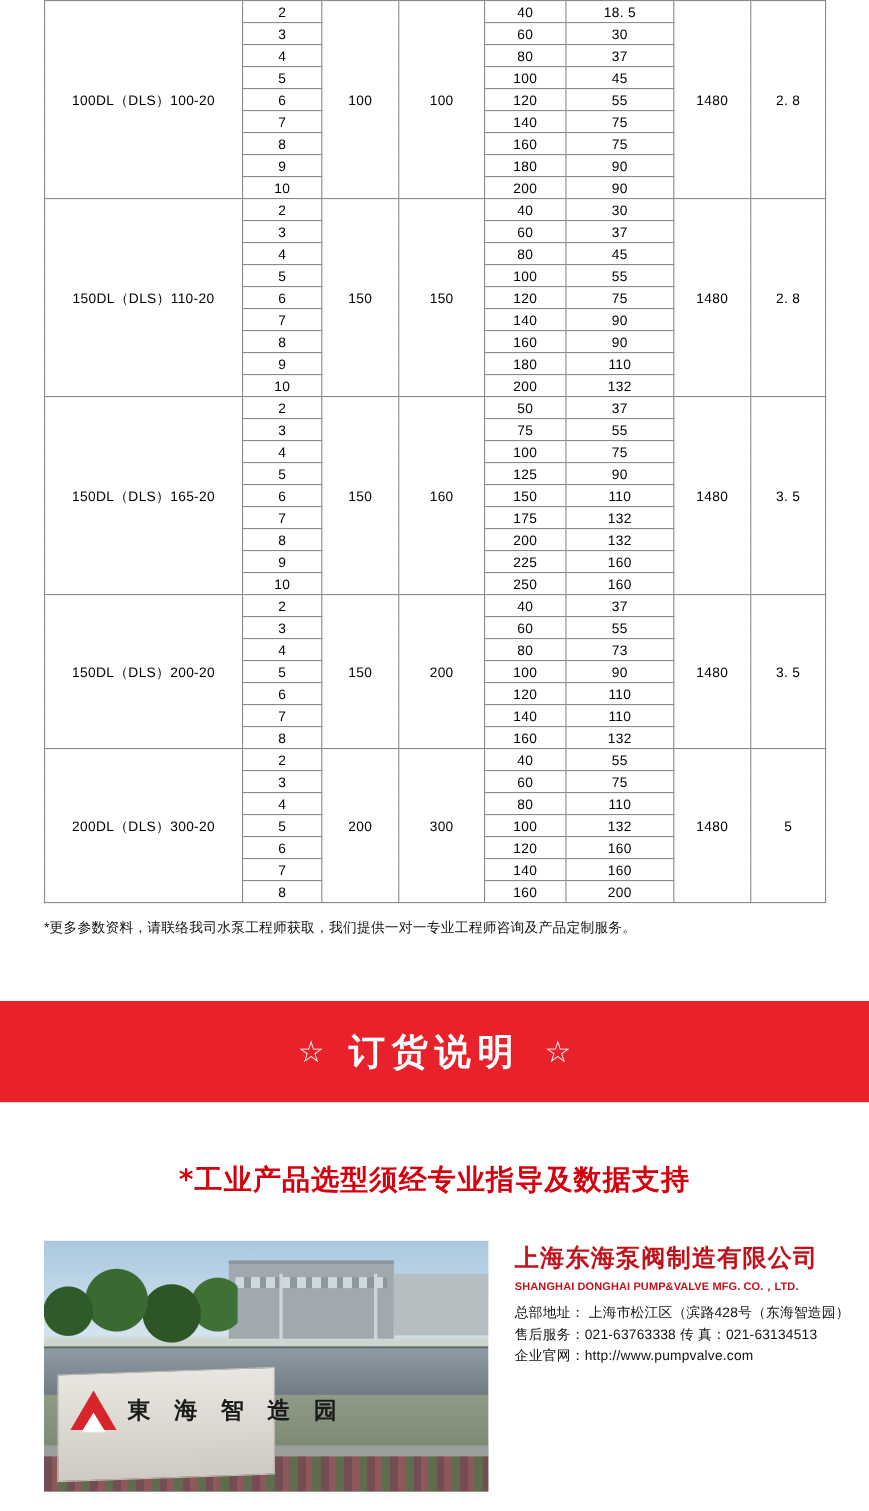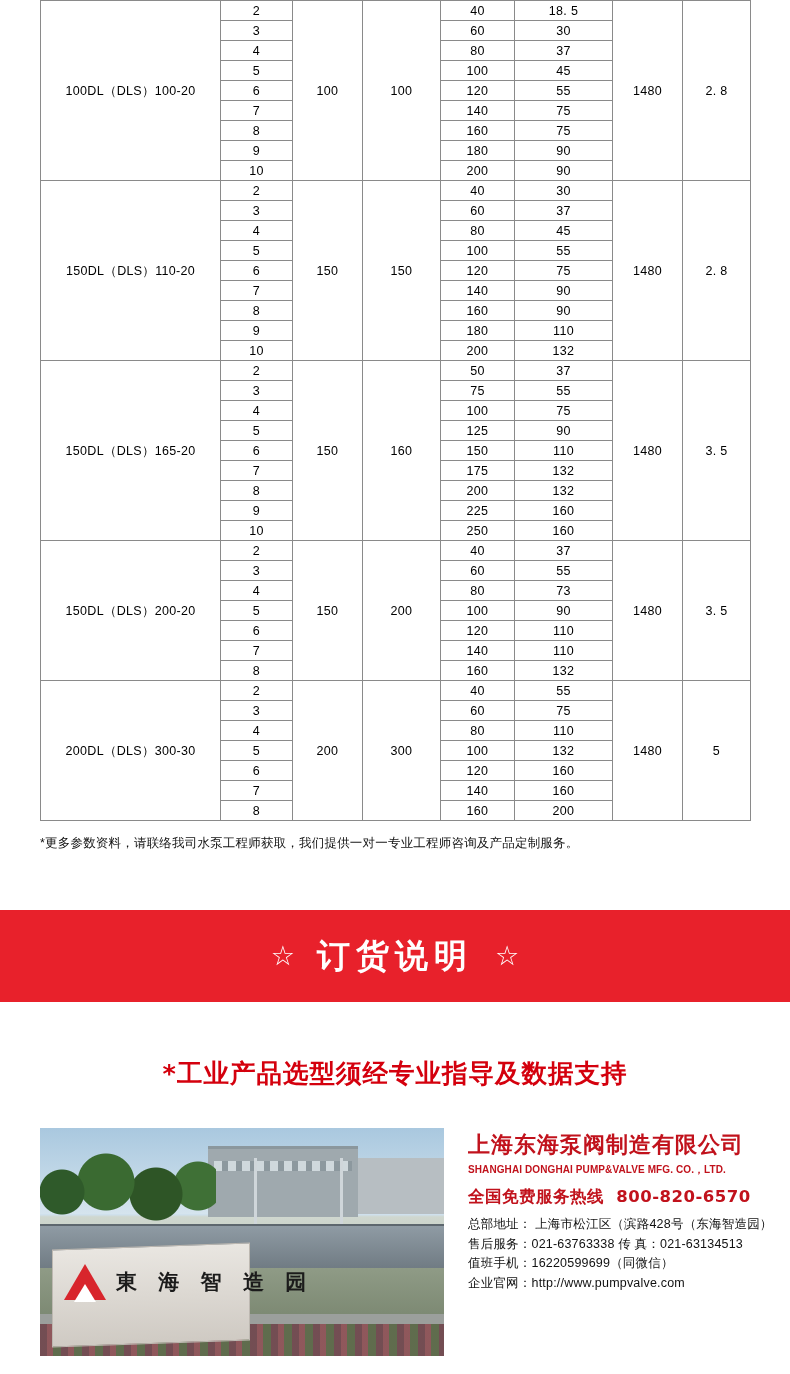--- a/index.html
+++ b/index.html
@@ -442,21 +442,21 @@
             <td>7</td>
             <td>140</td>
             <td>110</td>
           </tr>
           <tr>
             <td>8</td>
             <td>160</td>
             <td>132</td>
           </tr>
           <tr>
-            <td class="model" rowspan="7">200DL（DLS）300-30</td>
+            <td class="model" rowspan="7">200DL（DLS）300-20</td>
             <td>2</td>
             <td rowspan="7">200</td>
             <td rowspan="7">300</td>
             <td>40</td>
             <td>55</td>
             <td rowspan="7">1480</td>
             <td rowspan="7">5</td>
           </tr>
           <tr>
             <td>3</td>
@@ -520,27 +520,22 @@
       <div class="ph-road"></div>
       <div class="ph-flowers"></div>
       <div class="ph-stone"></div>
       <div class="ph-logo-tri"></div>
       <div class="ph-stone-text">東 海 智 造 园</div>
     </div>
 
     <div class="company">
       <div class="co-name-cn">上海东海泵阀制造有限公司</div>
       <div class="co-name-en">SHANGHAI DONGHAI PUMP&amp;VALVE MFG. CO.，LTD.</div>
-      <div class="co-hotline">
-        <span>全国免费服务热线</span>
-        <span class="num">800-820-6570</span>
-      </div>
       <div class="co-lines">
         <div class="co-line">总部地址：  上海市松江区（滨路428号（东海智造园）</div>
         <div class="co-line">售后服务：021-63763338    传      真：021-63134513</div>
-        <div class="co-line">值班手机：16220599699（同微信）</div>
         <div class="co-line">企业官网：http://www.pumpvalve.com</div>
 
       </div>
     </div>
 
   </div>
 </div>
 
 </body></html>

